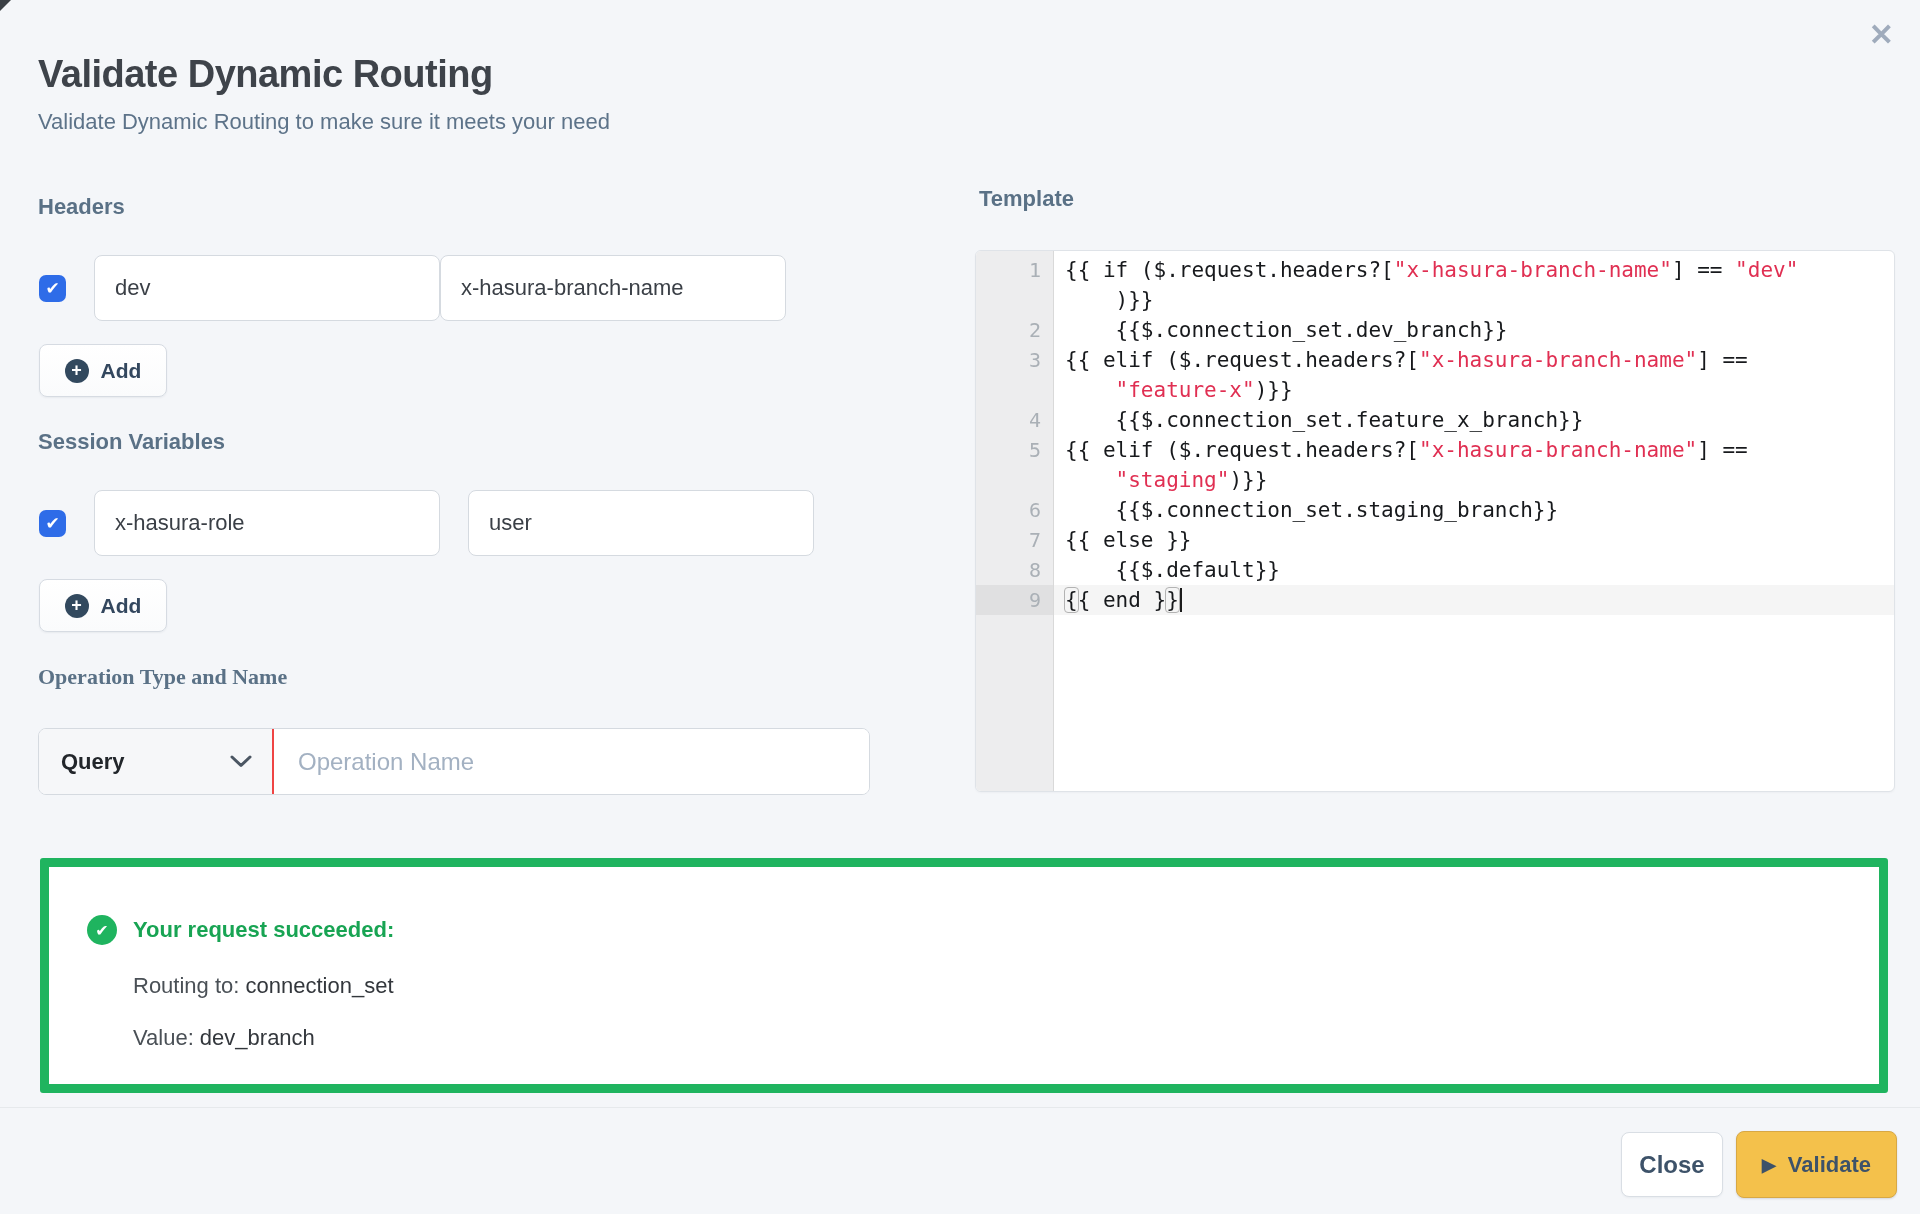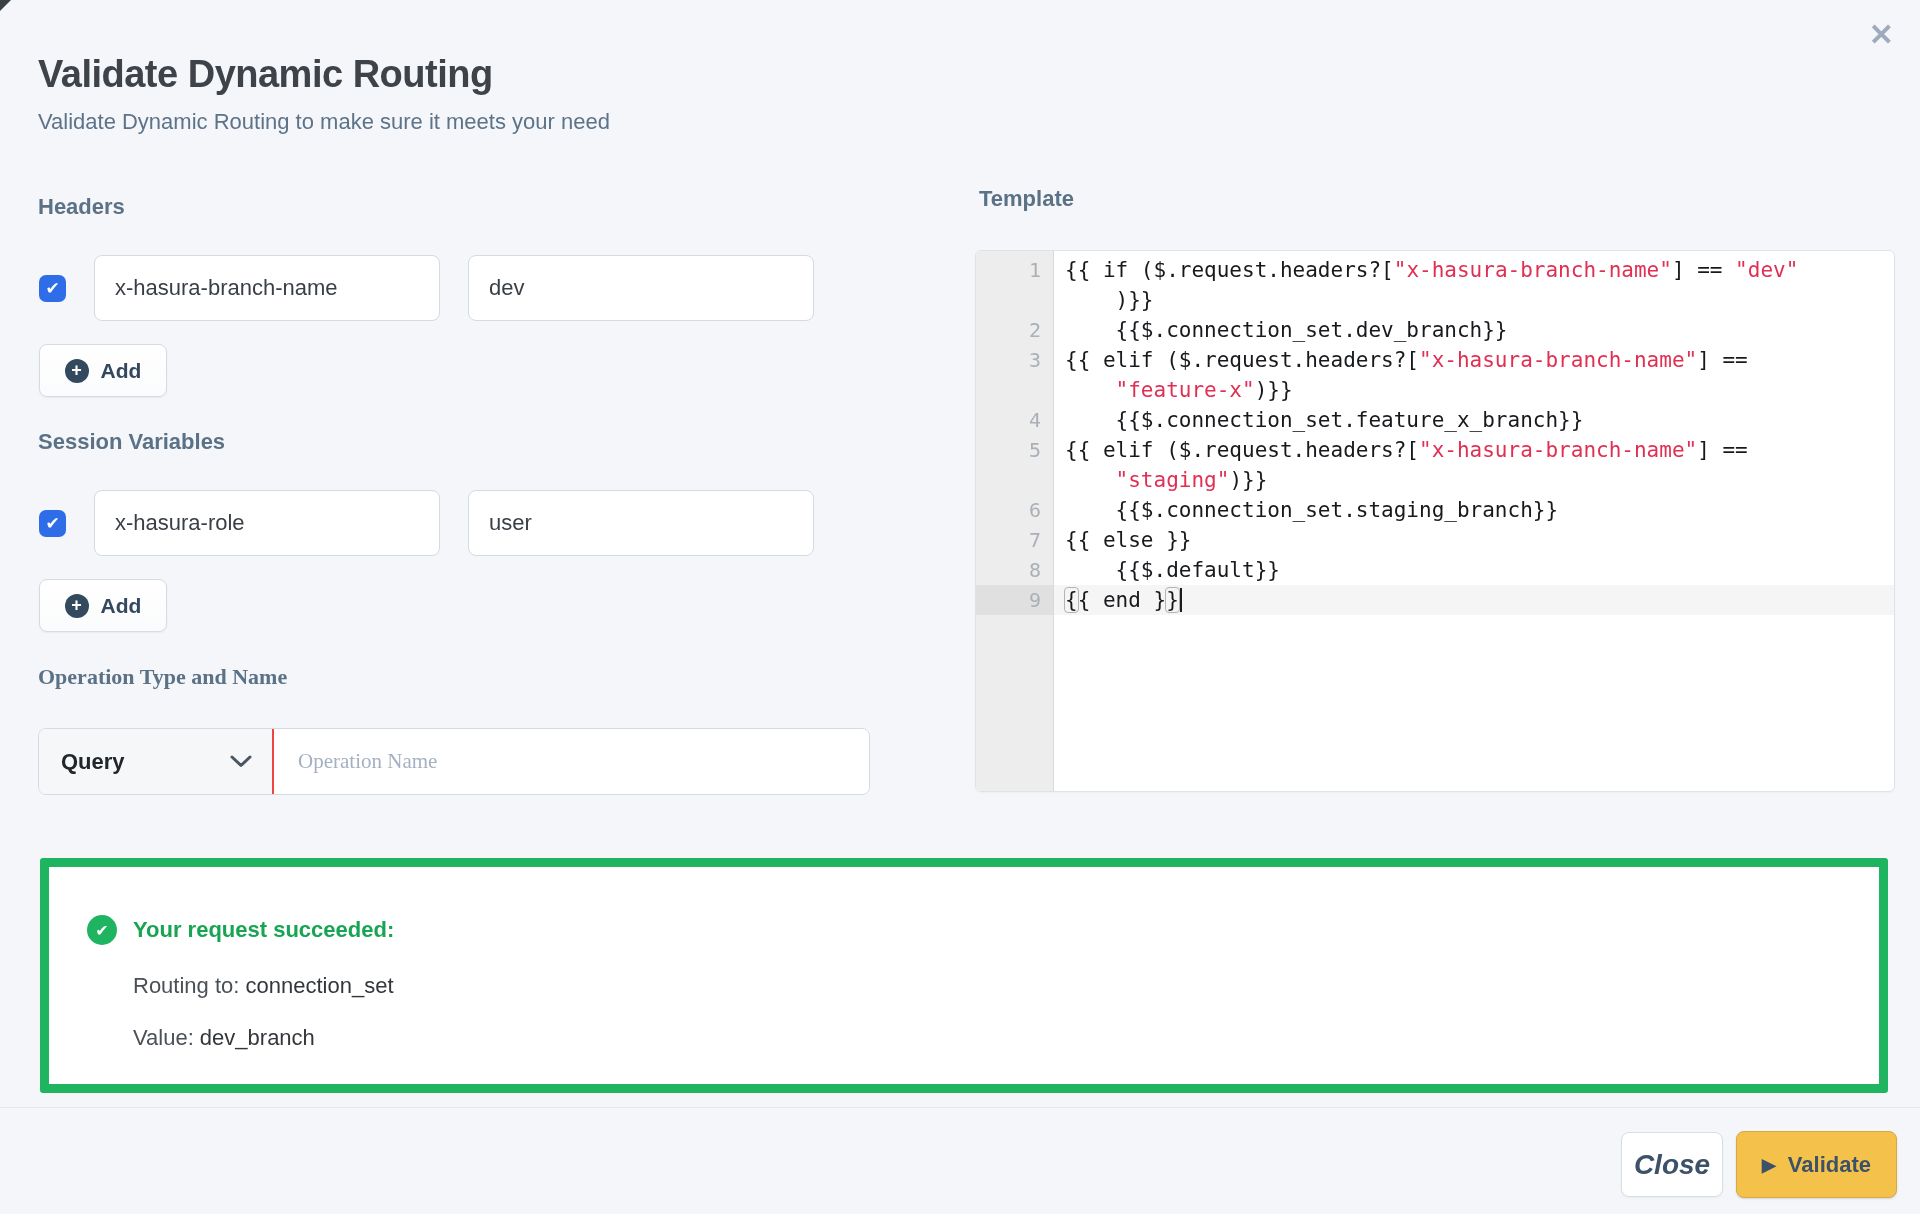--- a/index.html
+++ b/index.html
@@ -78,22 +78,22 @@
     border:1px solid #d5dae0;border-radius:8px;overflow:hidden;background:#fff;
     display:flex;
   }
   .op-select{
     width:235px;flex:0 0 235px;background:#f6f7f9;border-right:2px solid #ef4444;
     display:flex;align-items:center;justify-content:space-between;
     padding:0 20px 0 22px;cursor:pointer;
   }
   .op-select-value{font-size:22px;font-weight:700;color:#22262b;}
   .op-name-input{
-    flex:1;border:none;outline:none;font-size:21px;color:#737373;
-    padding:0 24px;font-family:Liberation Serif, serif;background:#fff;
+    flex:1;border:none;outline:none;font-size:24px;color:#737373;
+    padding:0 24px;font-family:Liberation Sans, sans-serif;background:#fff;
   }
   .op-name-input::placeholder{color:#a3b1c2;}
   .right-col{position:absolute;left:978px;top:0;width:920px;height:1214px;}
   .lbl-template{top:186px;left:1px;}
   .editor{
     position:absolute;left:-3px;top:250px;width:920px;height:542px;
     border:1px solid #dfe3e8;border-radius:6px;background:#fff;
     display:flex;flex-direction:column;overflow:hidden;
     box-shadow:0 1px 2px rgba(40,50,70,.04);
   }
@@ -134,23 +134,22 @@
   }
   .result-line b{color:#33373c;font-weight:400;}
   .line-routing{top:106px;}
   .line-value{top:158px;}
   .footer-divider{
     position:absolute;left:0;top:1107px;width:1920px;height:1px;background:#e6e9ec;
   }
   .close-btn{
     position:absolute;left:1621px;top:1132px;width:102px;height:65px;
     background:#fff;border:1px solid #d9dee4;border-radius:8px;
-    font-size:28px;font-weight:700;color:#3d5269;cursor:pointer;font-family:inherit;
+    font-size:24px;font-weight:700;color:#3d5269;cursor:pointer;font-family:inherit;
     box-shadow:0 1px 2px rgba(40,50,70,.05);
-    font-style:italic;
   }
   .validate-btn{
     position:absolute;left:1736px;top:1131px;width:161px;height:67px;
     background:var(--validate_amber);border:1px solid var(--validate_amber_border);
     border-radius:8px;font-size:22px;font-weight:700;color:#3d5269;
     display:flex;align-items:center;justify-content:center;gap:12px;
     cursor:pointer;font-family:inherit;box-shadow:0 1px 2px rgba(40,50,70,.15);
   }
   .play-icon{font-size:18px;line-height:1;color:#3d5269;}
 </style>
@@ -163,22 +162,22 @@
 
 <h1 class="modal-title">Validate Dynamic Routing</h1>
 <div class="modal-subtitle">Validate Dynamic Routing to make sure it meets your need</div>
 
 <div class="left-col">
 
   <div class="section-label lbl-headers">Headers</div>
 
   <div class="kv-row row-headers">
     <span class="checkbox">✔</span>
+    <input class="text-input val-input" type="text" value="dev" style="">
     <input class="text-input key-input" type="text" value="x-hasura-branch-name" style="">
-    <input class="text-input val-input" type="text" value="dev" style="">
   </div>
 
   <button class="add-btn add-headers">
     <span class="plus-circle">+</span>
     <span>Add</span>
   </button>
 
   <div class="section-label lbl-session">Session Variables</div>
 
   <div class="kv-row row-session">

